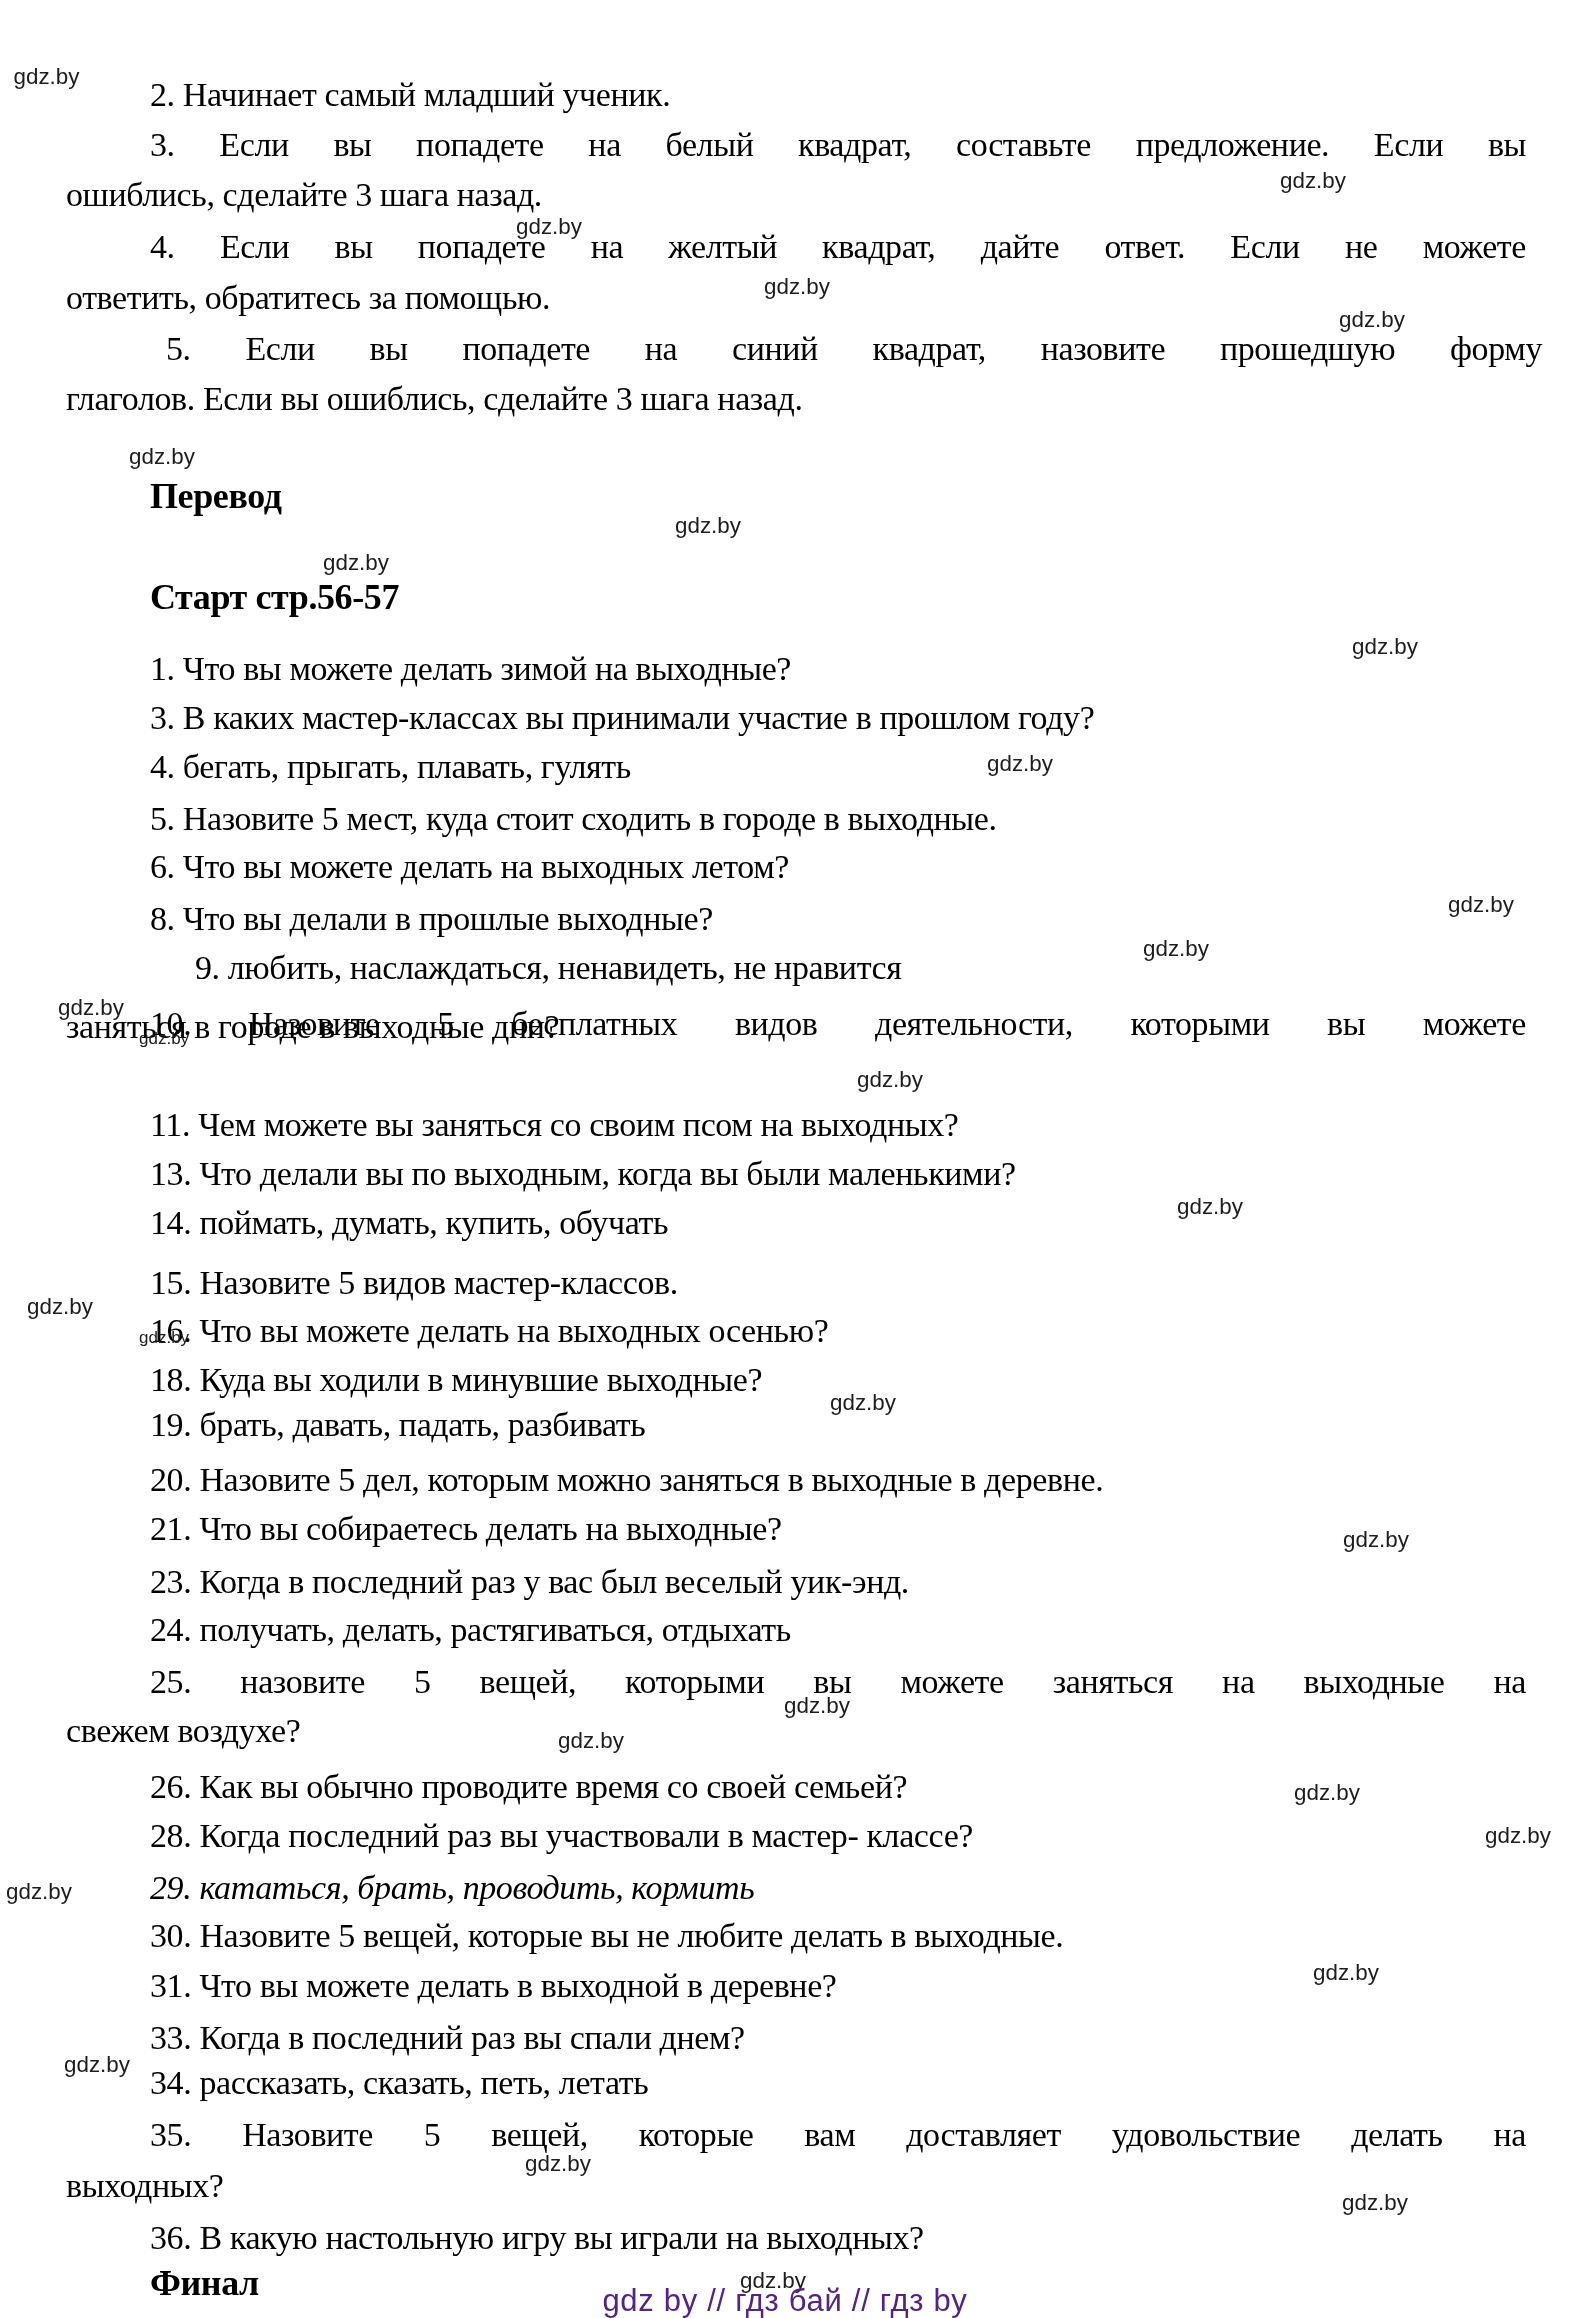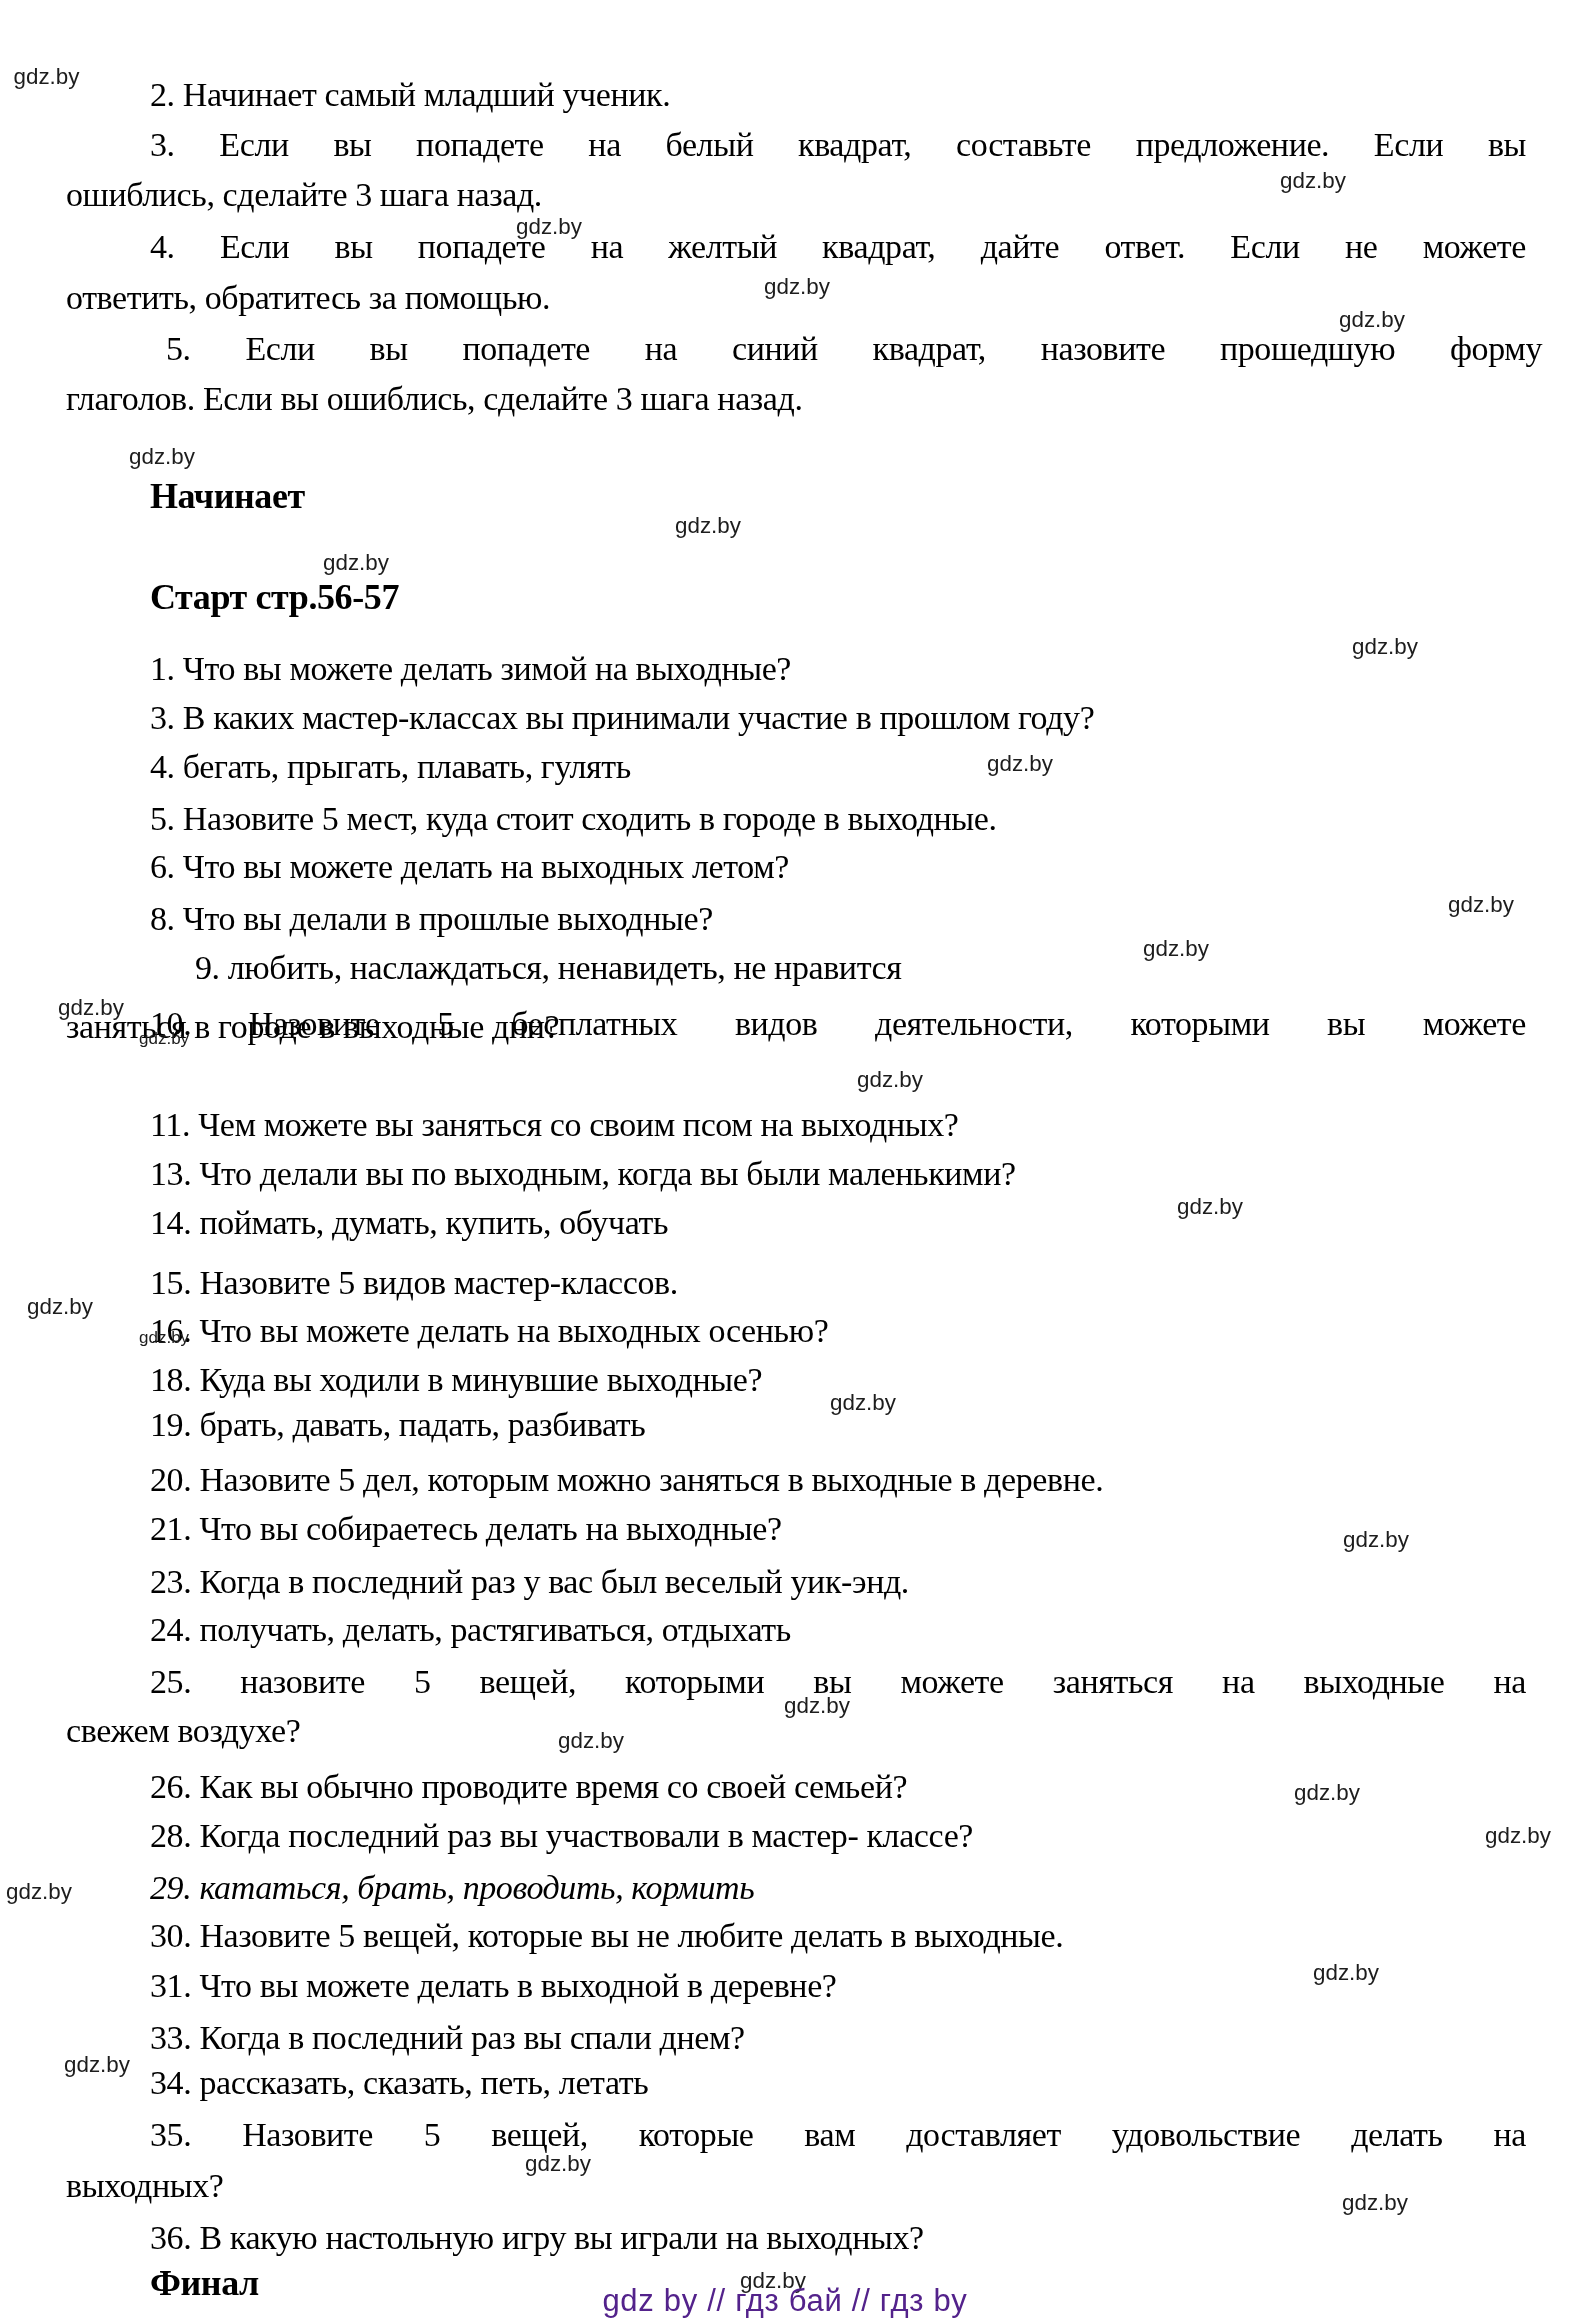--- a/index.html
+++ b/index.html
@@ -60,21 +60,21 @@
 <div class="page">
 
   <div>
       <div class="line" style="left: 150px; top: 75px;">2. Начинает самый младший ученик.</div>
       <div class="line justify" style="left: 150px; top: 125px; width: 1376px;">3. Если вы попадете на белый квадрат, составьте предложение. Если вы</div>
       <div class="line" style="left: 66px; top: 175px;">ошиблись, сделайте 3 шага назад.</div>
       <div class="line justify" style="left: 150px; top: 227px; width: 1376px;">4. Если вы попадете на желтый квадрат, дайте ответ. Если не можете</div>
       <div class="line" style="left: 66px; top: 278px;">ответить, обратитесь за помощью.</div>
       <div class="line justify" style="left: 150px; top: 329px; width: 1376px; margin-left: 16px;">5. Если вы попадете на синий квадрат, назовите прошедшую форму</div>
       <div class="line" style="left: 66px; top: 379px;">глаголов. Если вы ошиблись, сделайте 3 шага назад.</div>
-      <div class="line bold" style="left: 150px; top: 476px;">Начинает</div>
+      <div class="line bold" style="left: 150px; top: 476px;">Перевод</div>
       <div class="line bold" style="left: 150px; top: 577px;">Старт стр.56-57</div>
       <div class="line" style="left: 150px; top: 649px;">1. Что вы можете делать зимой на выходные?</div>
       <div class="line" style="left: 150px; top: 698px;">3. В каких мастер-классах вы принимали участие в прошлом году?</div>
       <div class="line" style="left: 150px; top: 747px;">4. бегать, прыгать, плавать, гулять</div>
       <div class="line" style="left: 150px; top: 799px;">5. Назовите 5 мест, куда стоит сходить в городе в выходные.</div>
       <div class="line" style="left: 150px; top: 847px;">6. Что вы можете делать на выходных летом?</div>
       <div class="line" style="left: 150px; top: 899px;">8. Что вы делали в прошлые выходные?</div>
       <div class="line" style="left: 150px; top: 948px; margin-left: 45px;">9. любить, наслаждаться, ненавидеть, не нравится</div>
       <div class="line justify" style="left: 150px; top: 1004px; width: 1376px;">10. Назовите 5 бесплатных видов деятельности, которыми вы можете</div>
       <div class="line" style="left: 66px; top: 1007px;">заняться в городе в выходные дни?</div>

